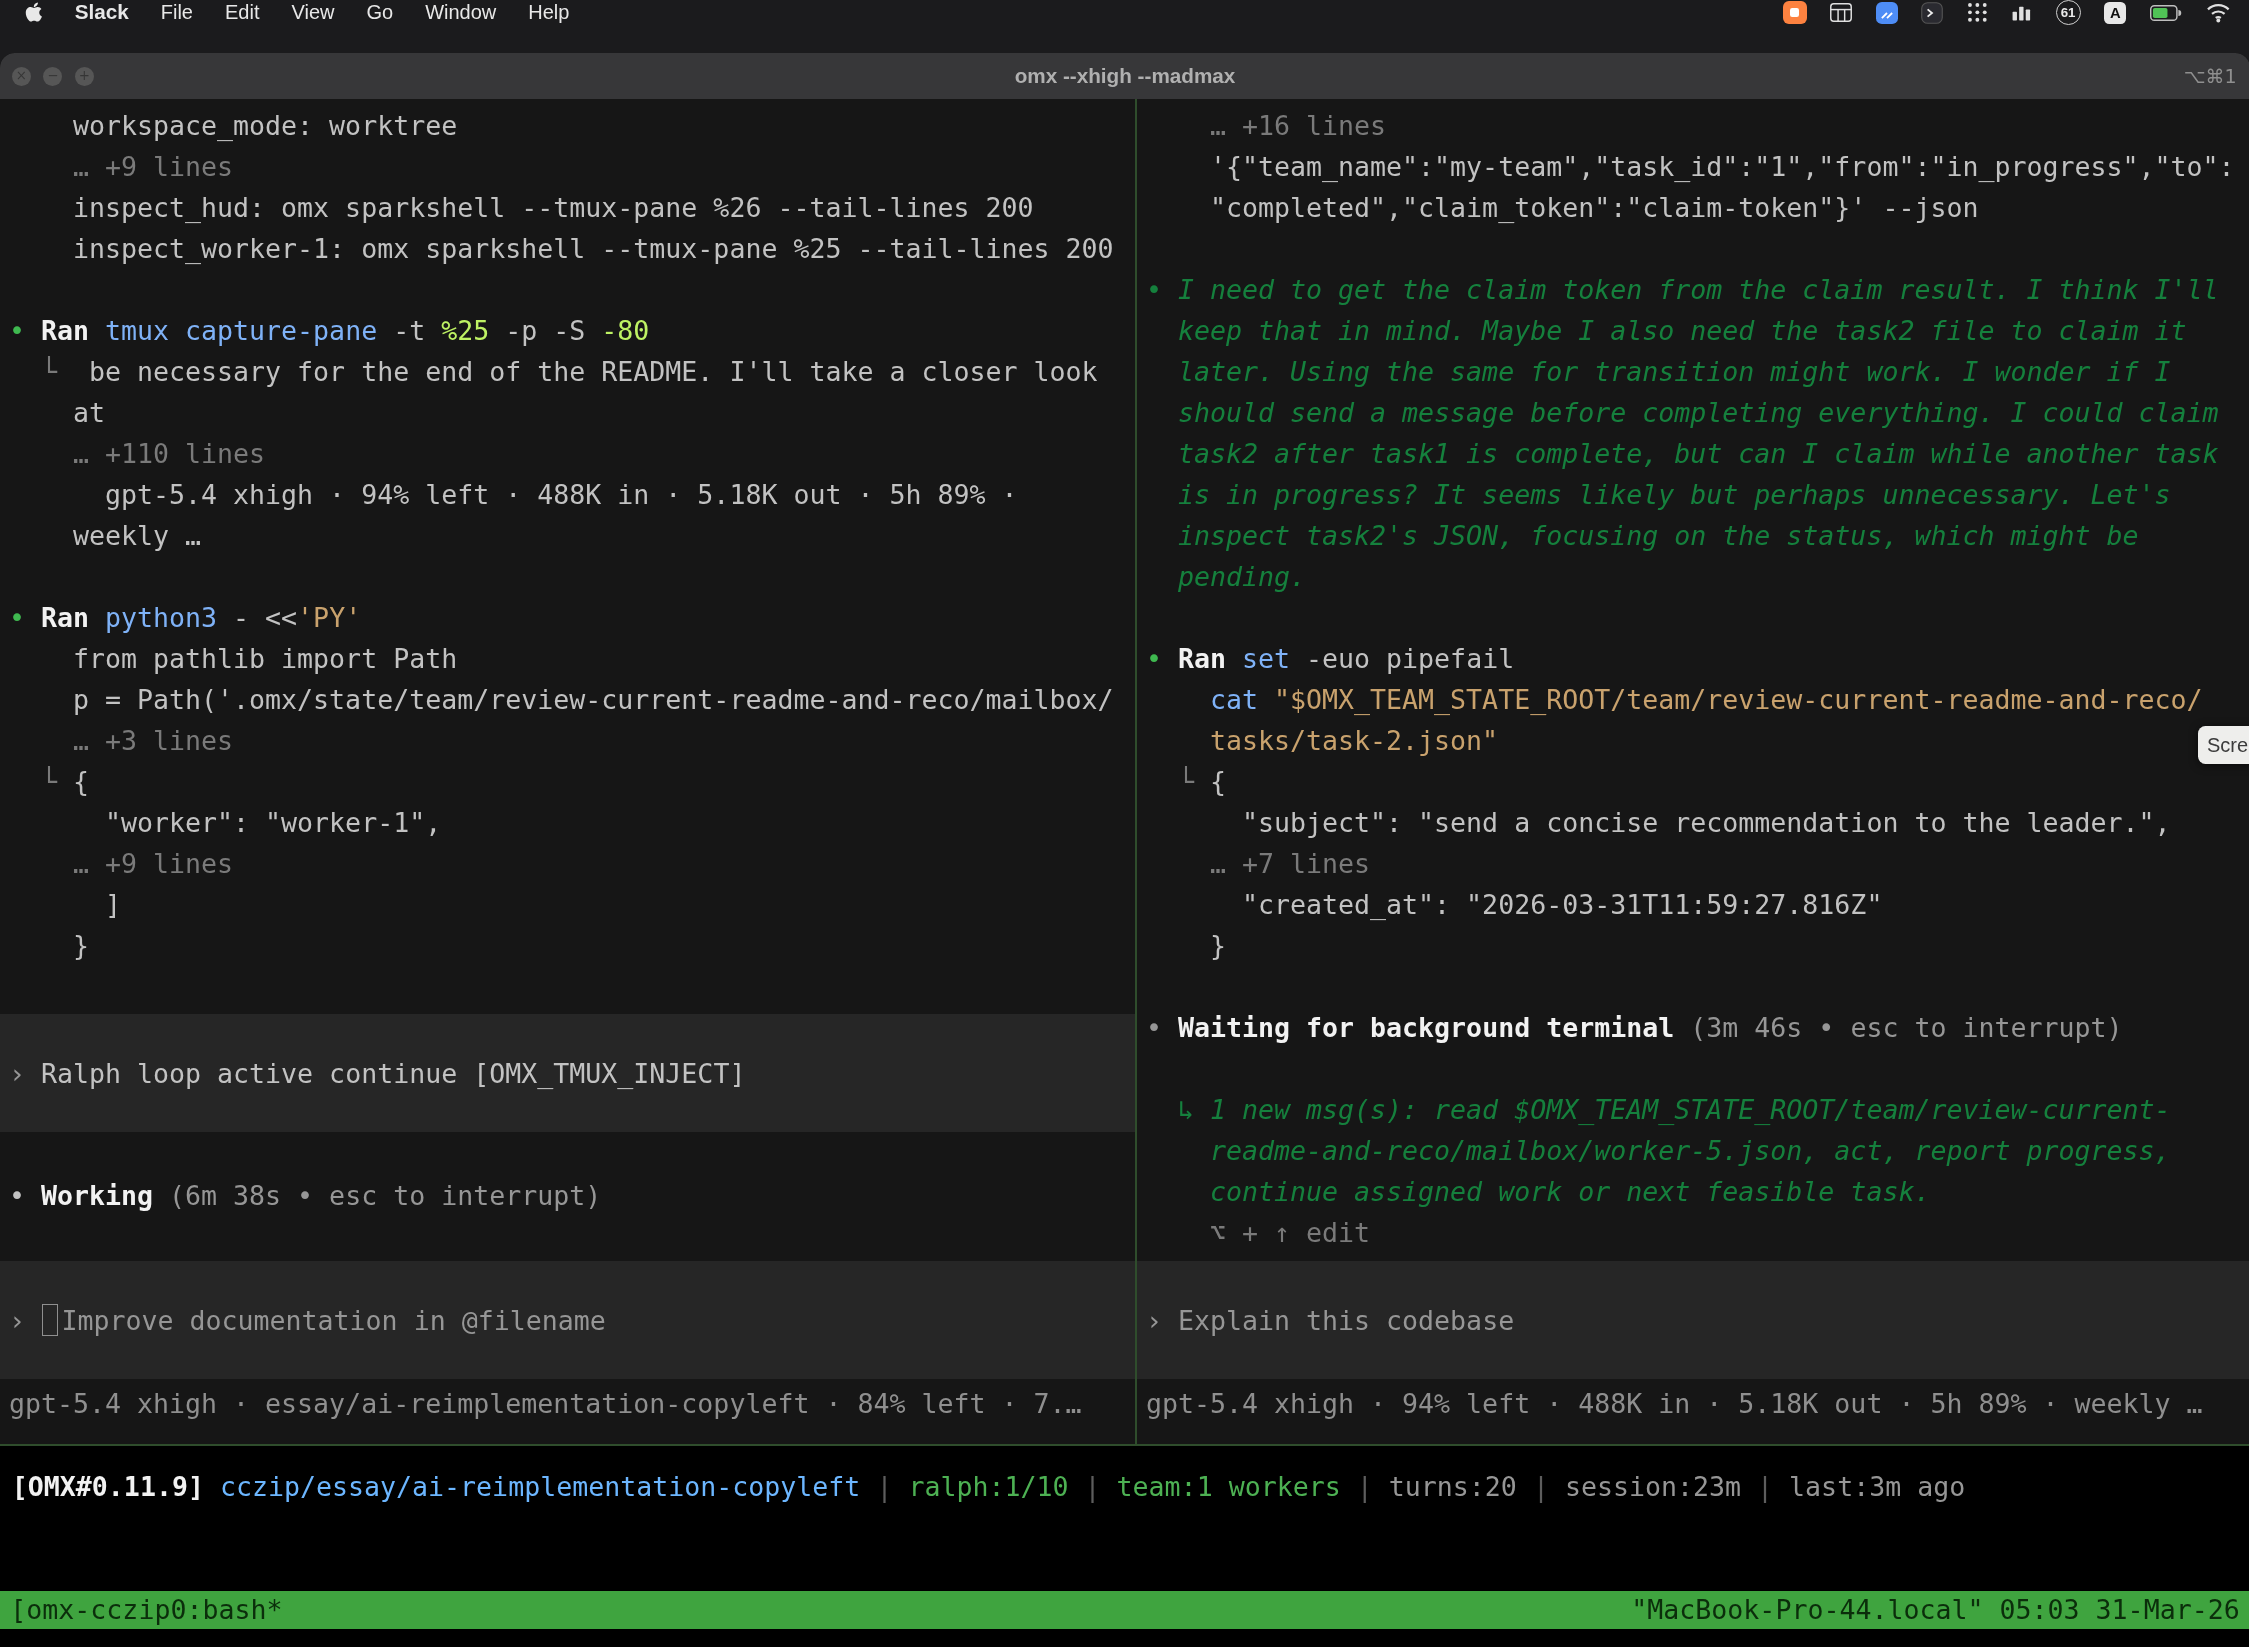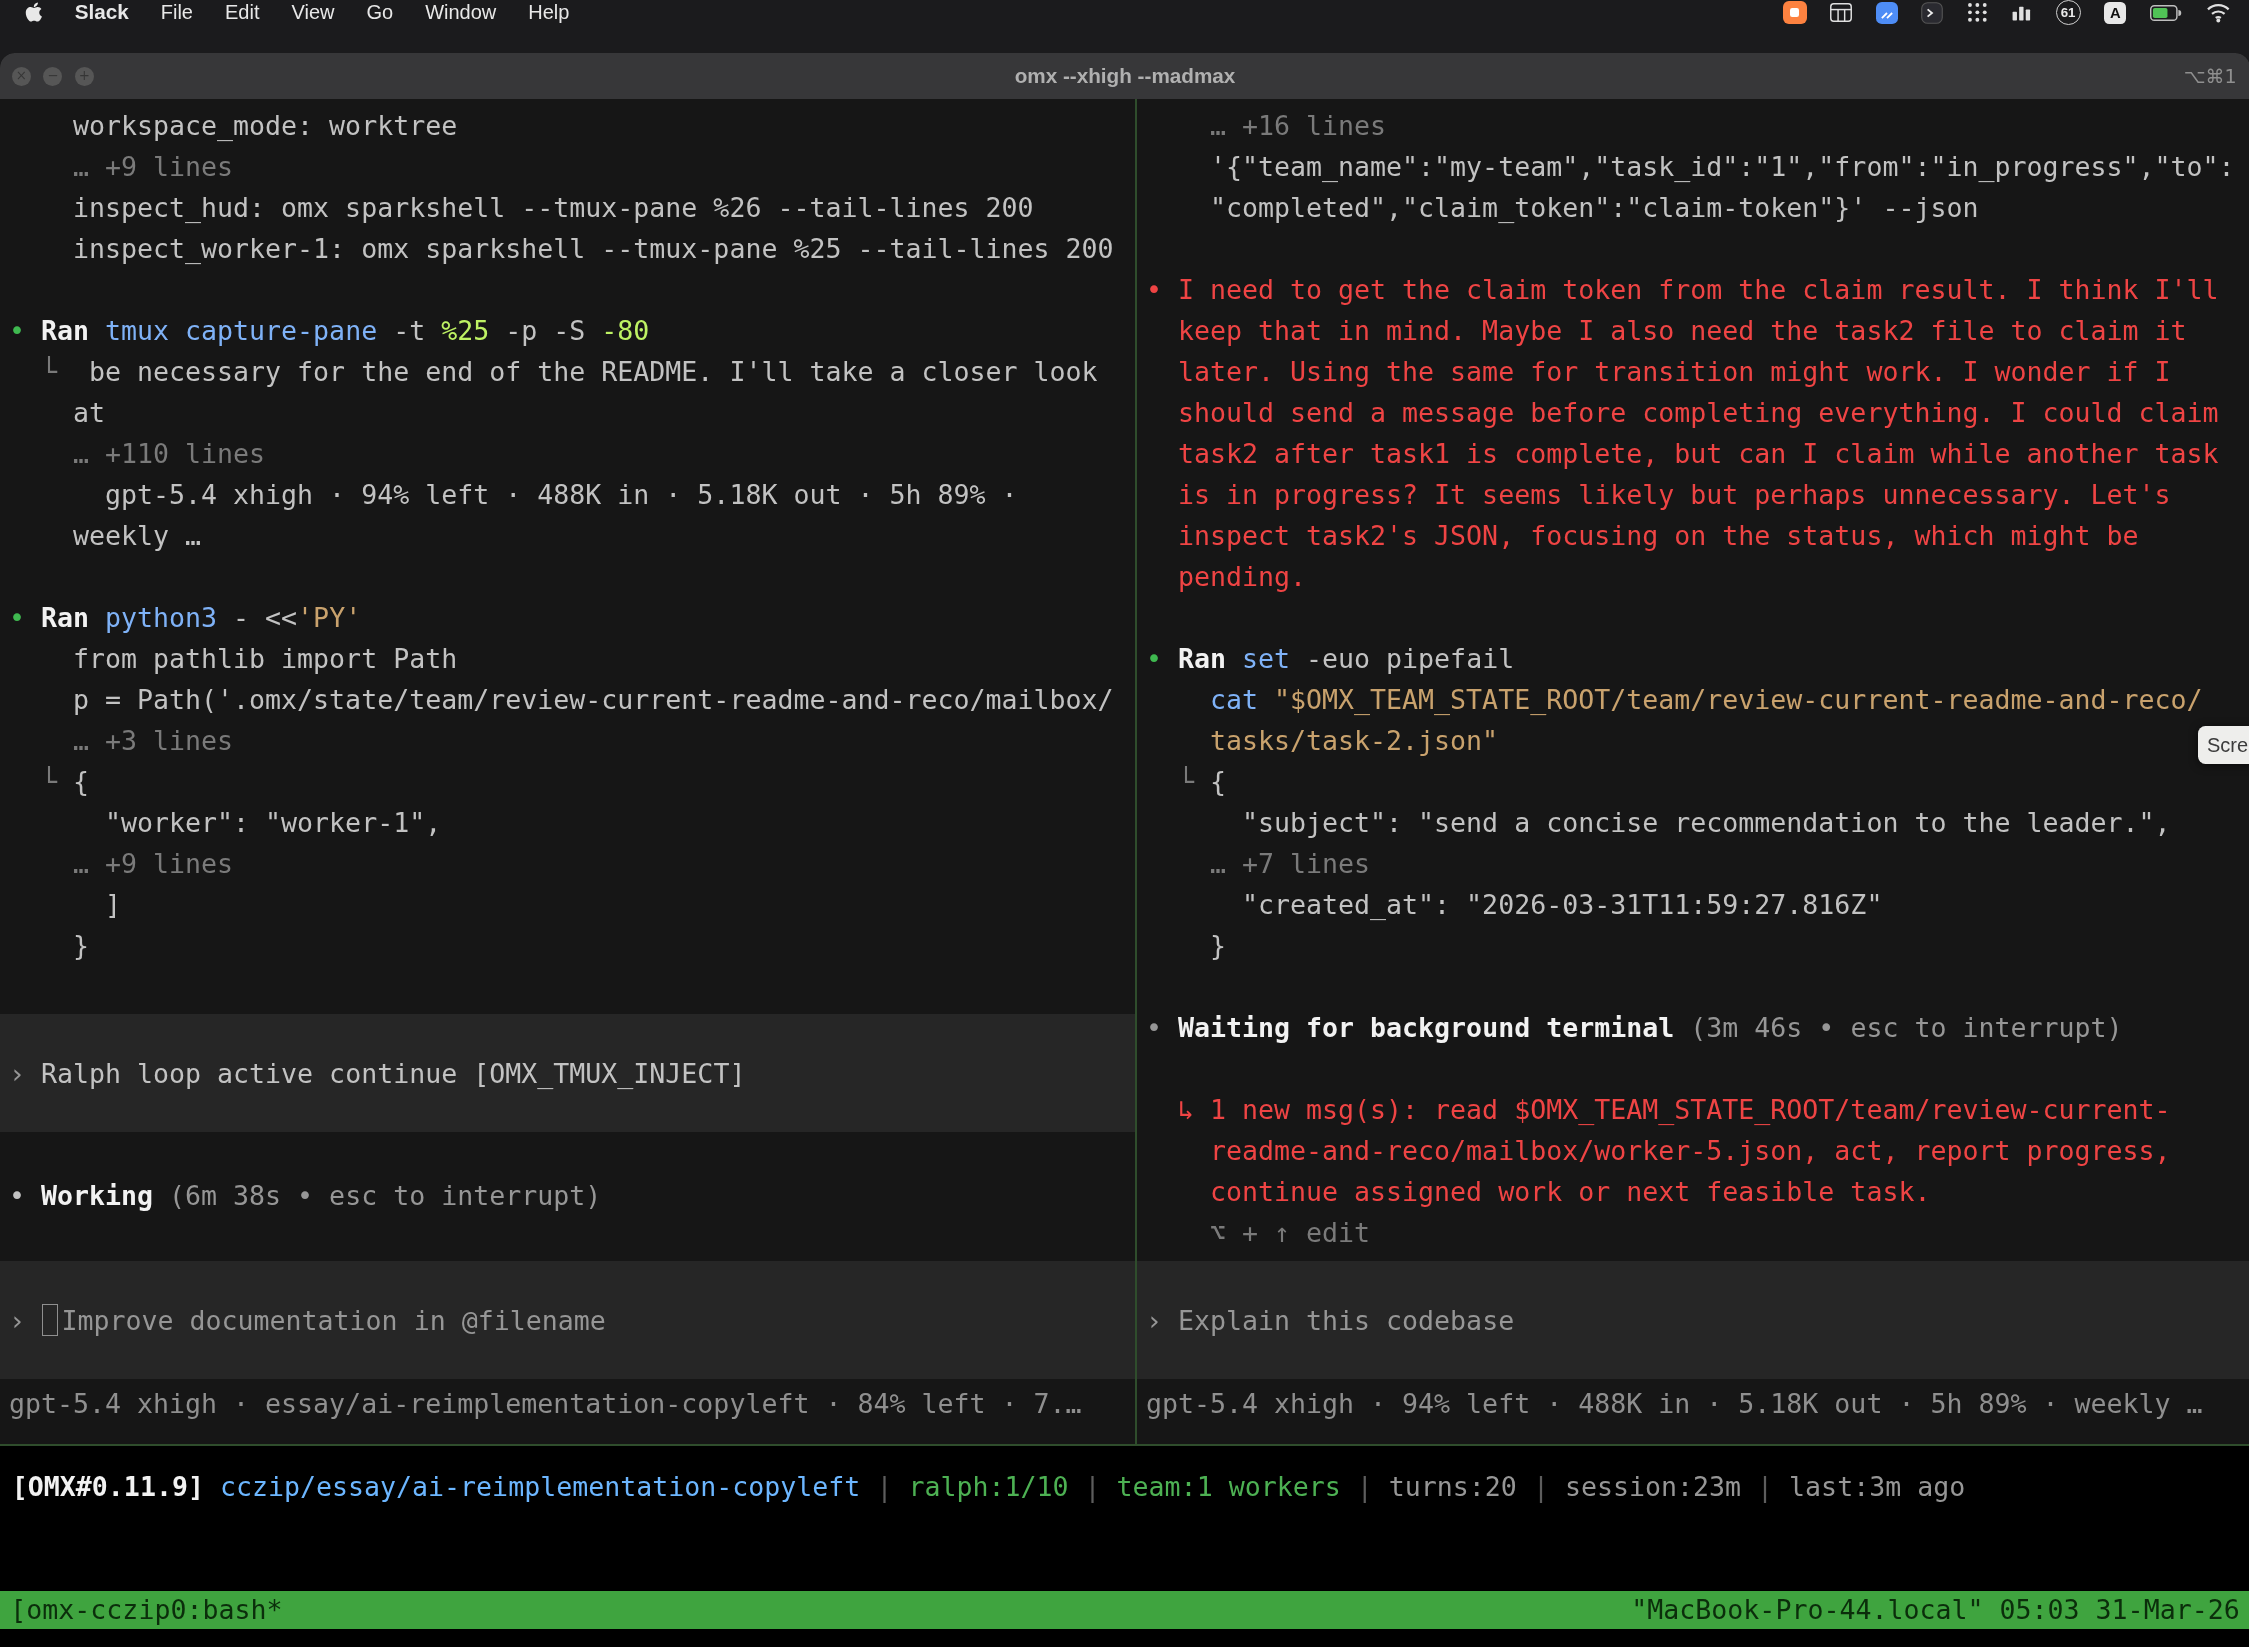--- a/index.html
+++ b/index.html
@@ -69,21 +69,21 @@
   .c-def{color:#c2c2c2;}
   .c-dim{color:#969696;}
   .c-dim2{color:#7a7a7a;}
   .c-bold{color:#f2f2f2;font-weight:bold;}
   .c-boldw{color:#f2f2f2;font-weight:bold;}
   .c-grn{color:#3fb950;}
   .c-grn2{color:#4db153;}
   .c-cmd{color:#7fb2f7;}
   .c-num{color:#bef264;}
   .c-str{color:#c9a26d;}
-  .c-ital{color:#ef4444;}
+  .c-ital{color:#15803d;font-style:italic;}
   .c-path{color:#6cb6ff;margin-top:28px;}
   .c-sep{color:#5d5d5d;}
 </style>
 </head>
 <body>
 
 <div class="menubar">
   <div class="menu-left">
     <span class="apple-logo">
       <svg width="17.7" height="22" viewBox="0 0 384 512" fill="#e8e8e8">

